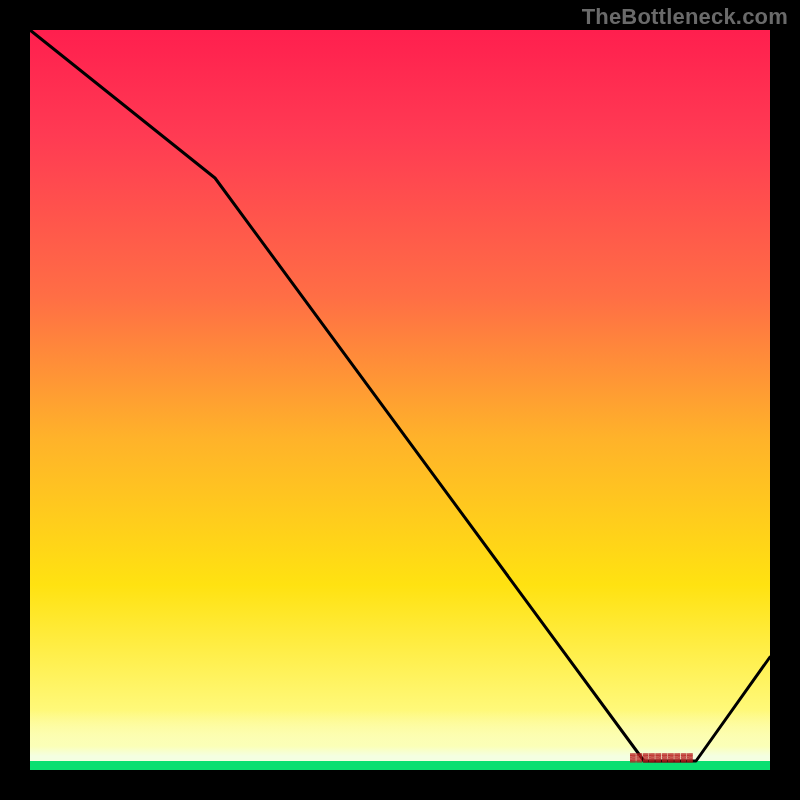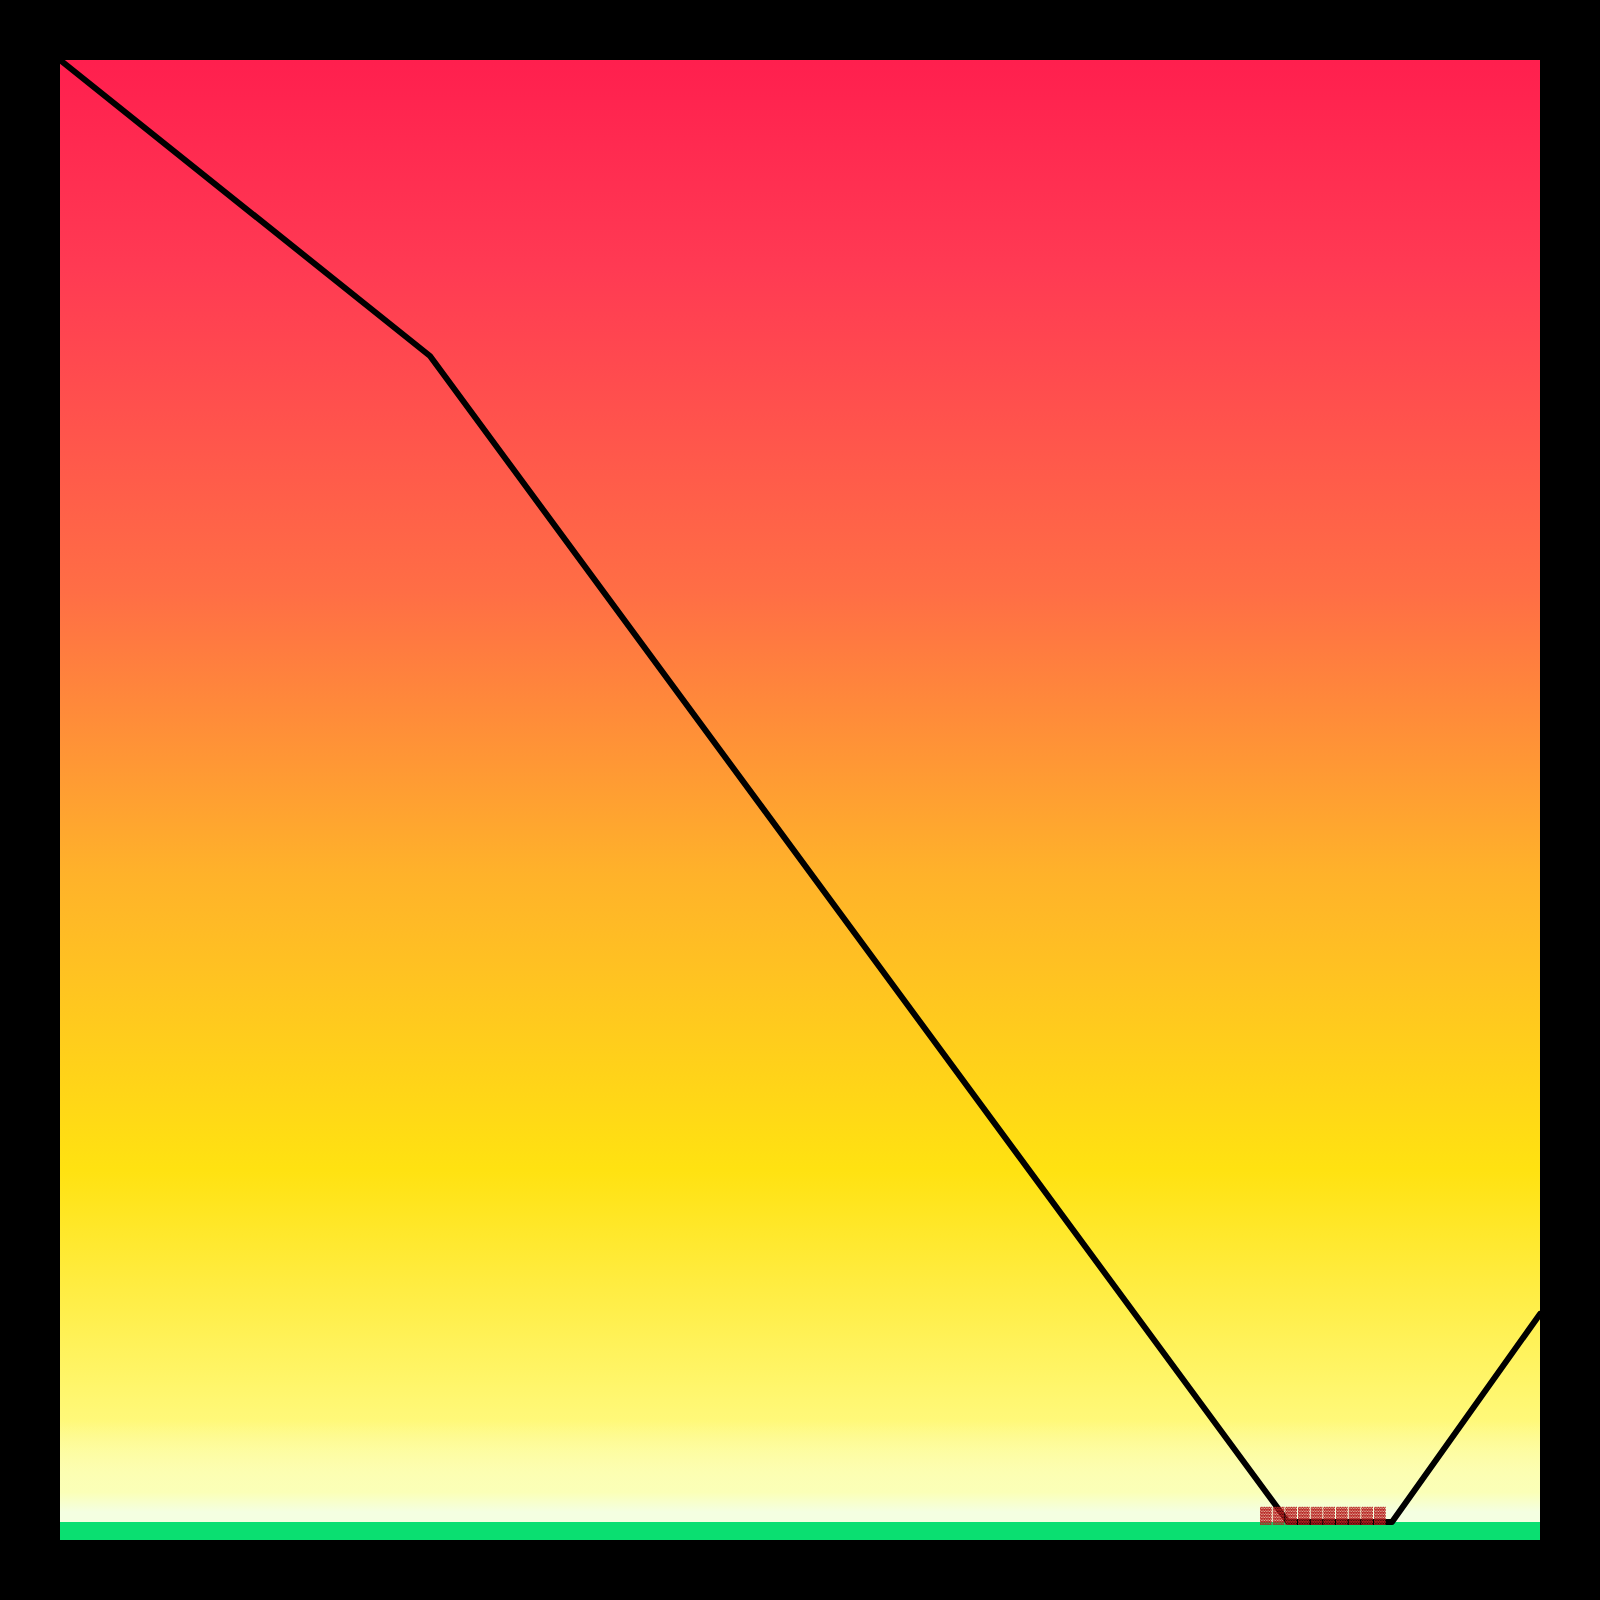--- a/index.html
+++ b/index.html
@@ -70,20 +70,21 @@
     font-weight: 700;
     letter-spacing: 0.5px;
     white-space: nowrap;
   }
 </style>
 </head>
 <body>
 
 <div class="frame">
 
+  <div class="attribution">TheBottleneck.com</div>
 
   <div class="plot">
 
     <svg class="curve" viewBox="0 0 740 740" preserveAspectRatio="none">
       <path d="M 0 0
                L 185 148
                L 614 731
                L 666 731
                L 740 627" fill="none" stroke="#000" stroke-width="3" stroke-linejoin="round" stroke-linecap="round"></path>
     </svg>

